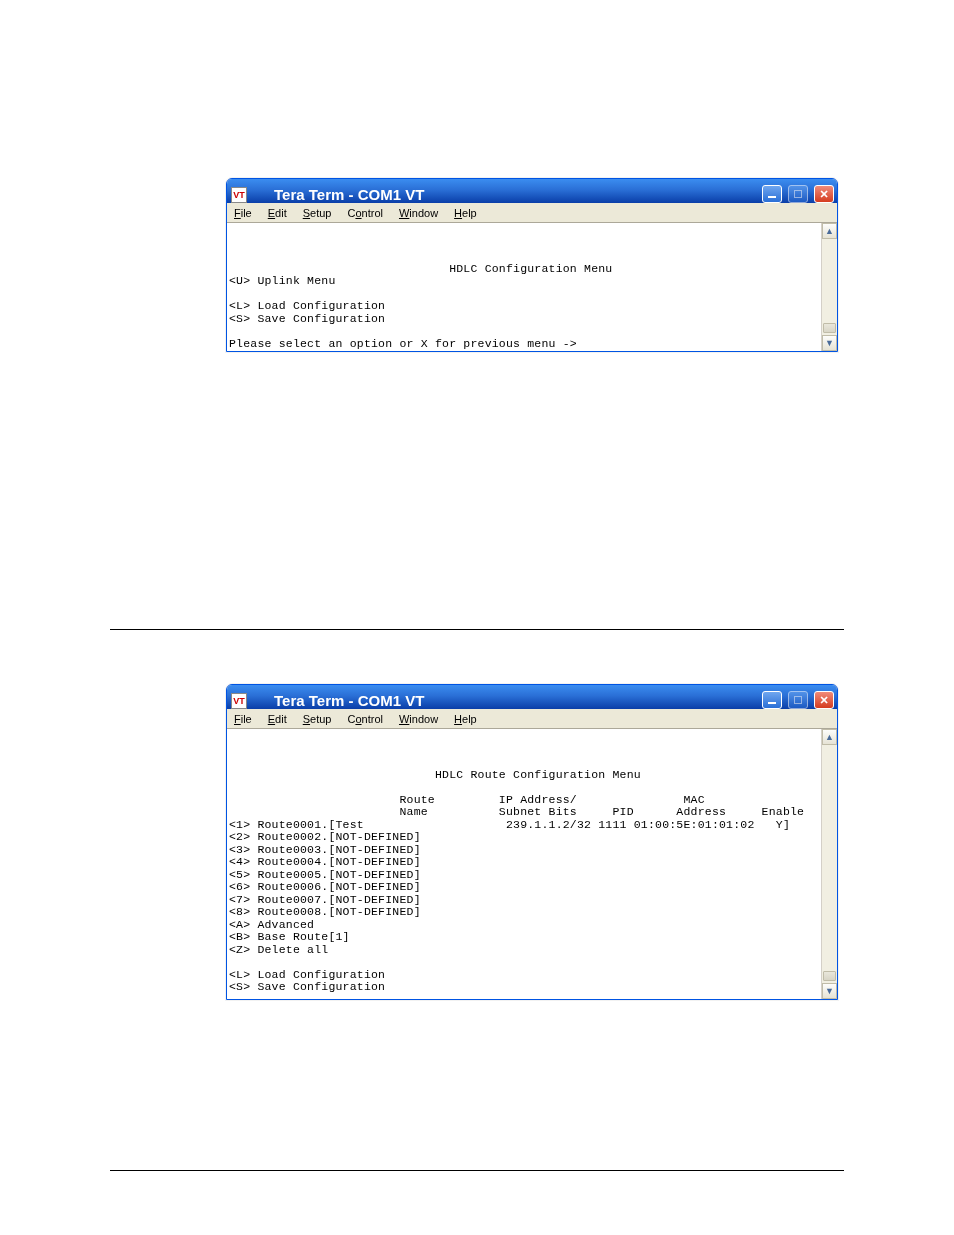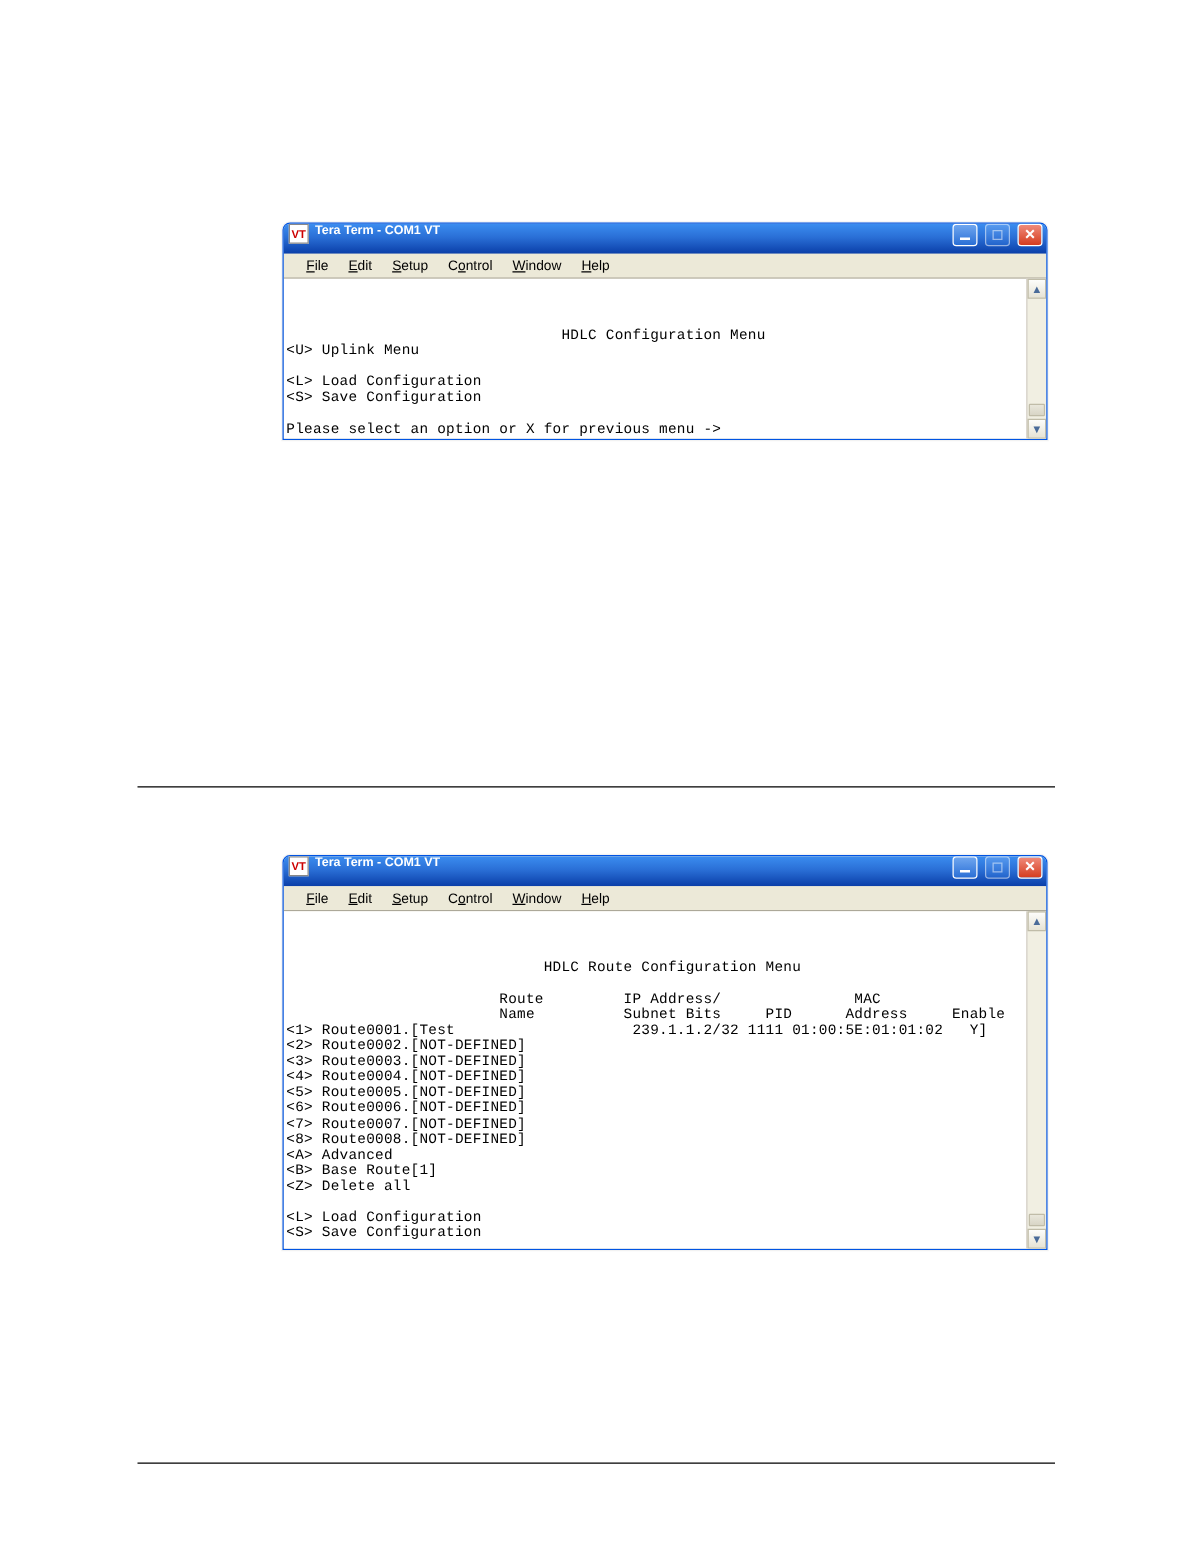--- a/index.html
+++ b/index.html
@@ -28,37 +28,38 @@
     box-shadow: 0 0 0 1px rgba(0,0,0,.05);
     overflow: hidden;
   }
   .window.w1 { top: 178px; height: 174px; }
   .window.w2 { top: 684px; height: 316px; }
 
   .titlebar {
     height: 24px;
     background: linear-gradient(to bottom,#3b8df0 0%,#2a6fd6 45%,#0a3ea8 100%);
     display: flex;
-    align-items: flex-start;
+    align-items: flex-end;
     padding: 0 3px 0 4px;
     gap: 5px;
   }
   .titlebar .app-icon {
     width: 16px; height: 16px;
     background: #fff;
     border: 1px solid #888;
     display: flex; align-items: center; justify-content: center;
     font-size: 9px; font-weight: bold; color: #c00;
   }
   .titlebar .title {
     color: #fff;
-    font-size: 10px;
+    font-size: 15px;
     font-weight: bold;
     flex: 1;
     white-space: nowrap;
+    margin-left: 22px;
   }
   .winbtn {
     width: 20px; height: 18px;
     border: 1px solid #fff;
     border-radius: 3px;
     display: flex; align-items: center; justify-content: center;
     color: #fff; font-weight: bold; font-size: 11px;
     margin-left: 1px;
   }
   .winbtn.min { background: linear-gradient(#6fa6ef,#2a6fd6); }
@@ -67,21 +68,21 @@
   .winbtn.min span { width: 8px; height: 2px; background:#fff; margin-top:6px;}
   .winbtn.max span { width: 8px; height: 8px; border:1px solid #fff; }
   .winbtn.close span::before { content:"✕"; font-size:11px; line-height:1; }
 
   .menubar {
     height: 20px;
     background: #ece9d8;
     border-bottom: 1px solid #aca899;
     display: flex;
     align-items: center;
-    padding-left: 11px;
+    padding-left: 0;
     gap: 2px;
     font-size: 11px;
     color: #000;
   }
   .menubar .m {
     padding: 1px 7px;
     cursor: default;
   }
   .menubar .m u { text-decoration: underline; }
 

